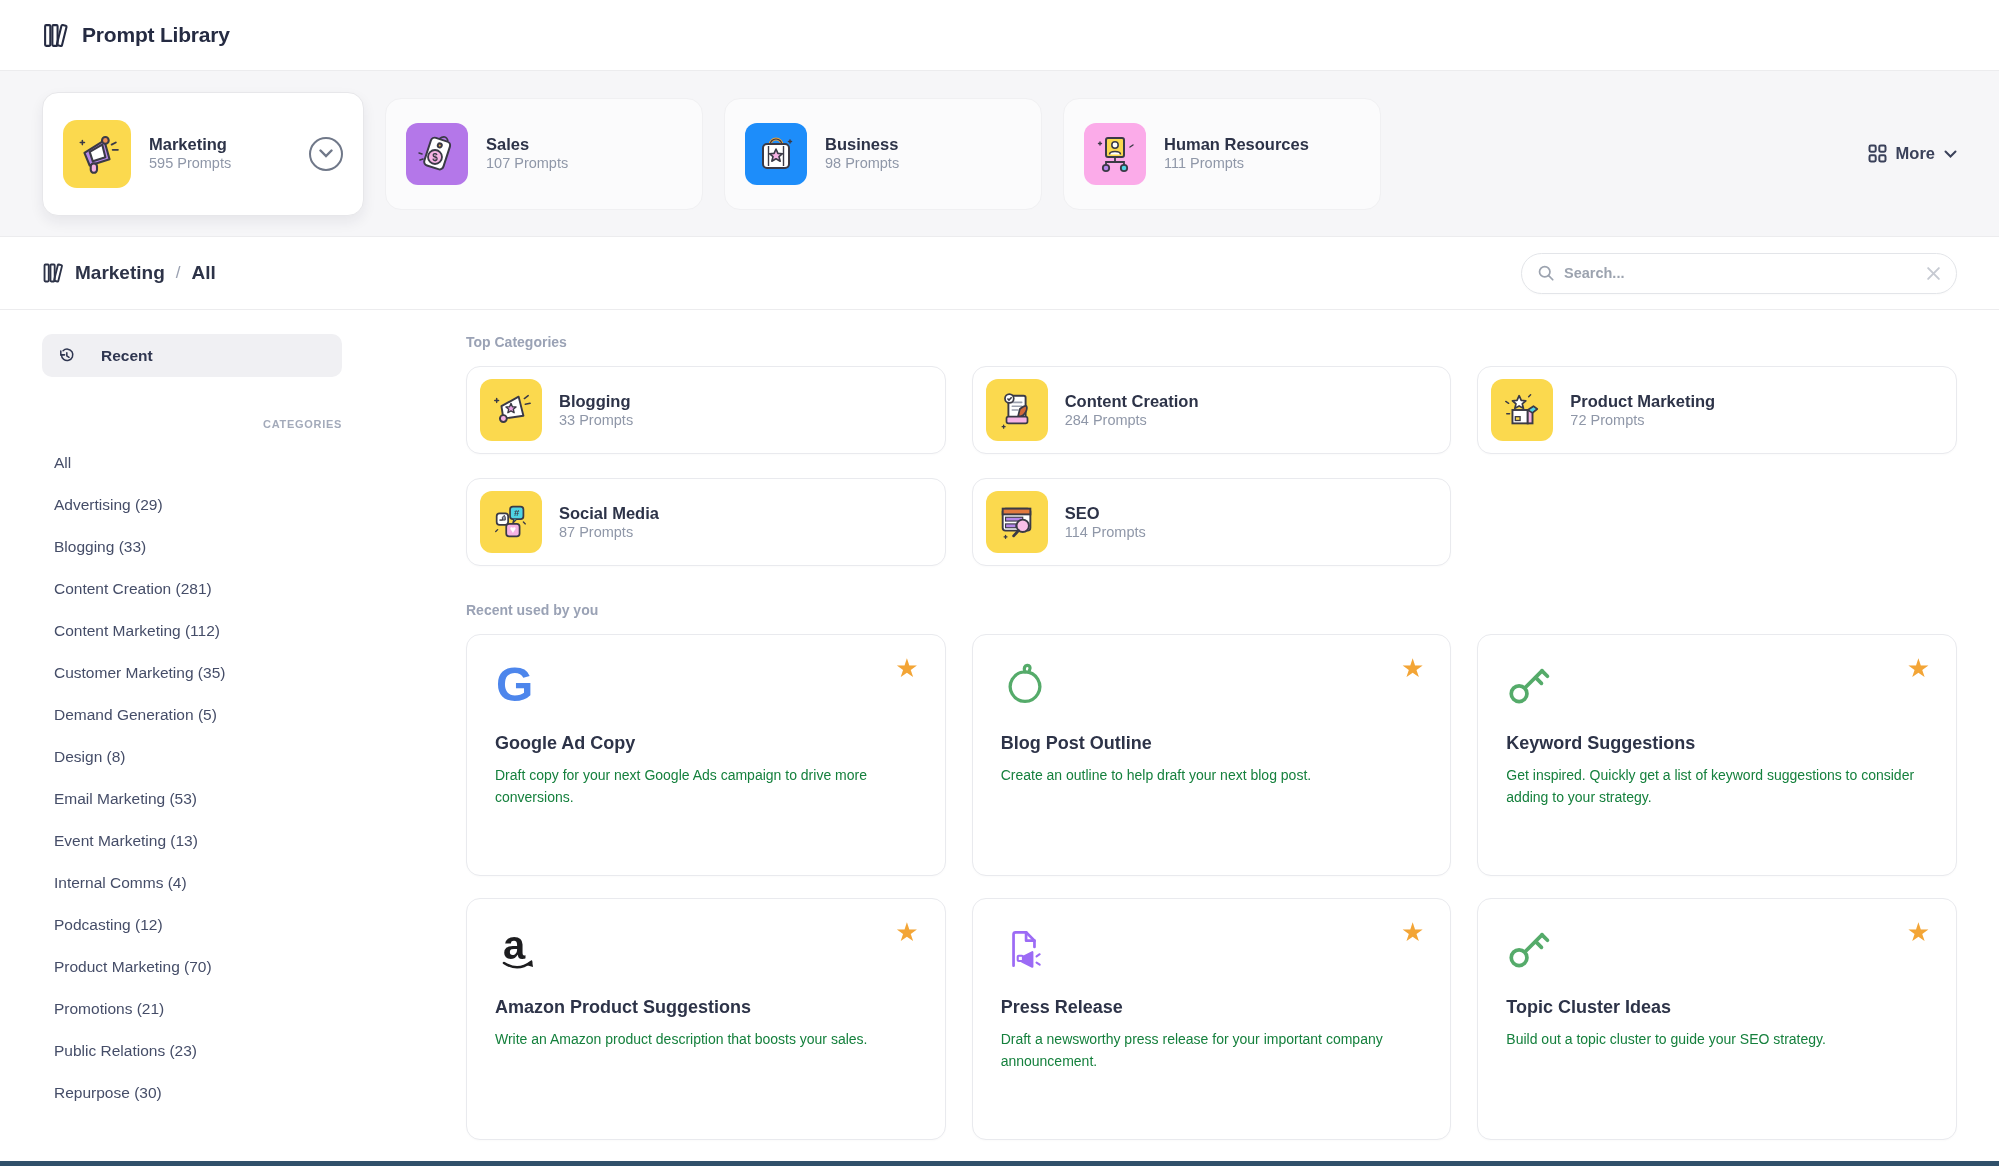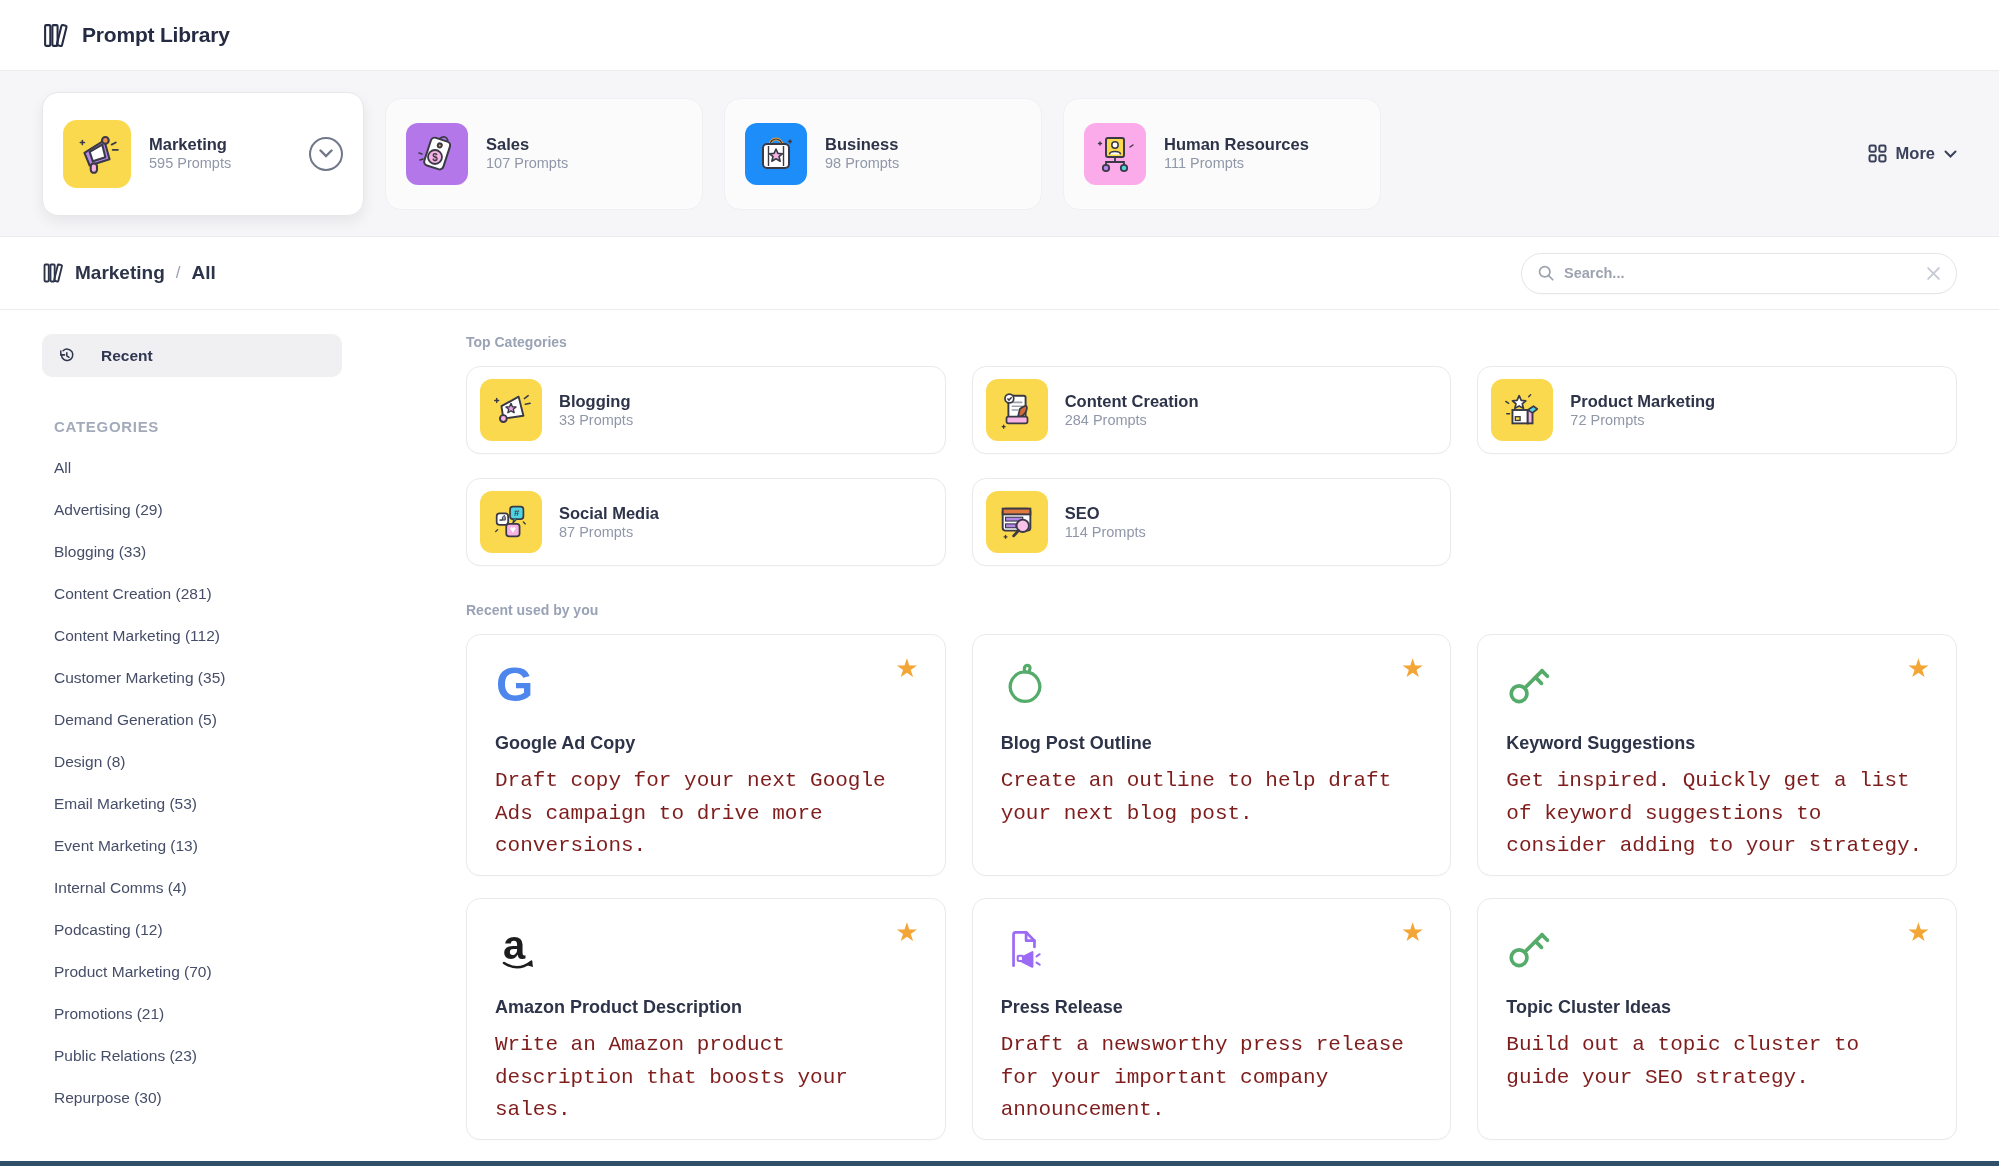--- a/index.html
+++ b/index.html
@@ -29,35 +29,35 @@
   .crumbs { display:flex; align-items:center; gap:11px; }
   .crumbs .seg { font-size:19px; font-weight:700; color:#2d3348; }
   .crumbs .sep { font-size:17px; color:#9aa1b1; font-weight:400; }
   .search { width:436px; height:41px; border:1px solid #e3e5e9; border-radius:21px; background:#fff; display:flex; align-items:center; padding:0 15px; gap:9px; box-shadow:0 1px 2px rgba(0,0,0,.02); }
   .search input { flex:1; border:none; outline:none; font-family:inherit; font-size:14.5px; color:#3a415a; background:transparent; }
   .search input::placeholder { color:#9ca3af; font-weight:600; }
   
   .main { display:flex; padding:24px 42px 0 42px; }
   .sidebar { width:300px; margin-right:124px; flex:0 0 auto; }
   .recent { height:43px; background:#f0f0f3; border-radius:10px; display:flex; align-items:center; gap:25px; padding:0 15px; font-size:15.5px; font-weight:600; color:#2f3650; cursor:pointer; }
-  .cats-label { margin:41px 0 12px 12px; font-size:15px; font-weight:700; letter-spacing:.7px; color:#a3aaba; }
+  .cats-label { margin:41px 0 12px 12px; font-size:11px; font-weight:700; letter-spacing:.7px; color:#a3aaba;text-align:right; }
   .cat-list { list-style:none; }
   .cat-list li { padding:0 12px; line-height:42px; font-size:15.5px; font-weight:500; color:#454d68; cursor:pointer; white-space:nowrap; }
   .content { flex:1; min-width:0; }
   .sec-label { font-size:14px; font-weight:600; color:#9aa2b5; margin-bottom:16px; }
   .topgrid { display:grid; grid-template-columns:repeat(3,1fr); gap:24px 26px; margin-bottom:36px; }
   .top-card { height:88px; background:#fff; border:1px solid #e9eaee; border-radius:14px; display:flex; align-items:center; gap:17px; padding:0 13px; cursor:pointer; box-shadow:0 1px 2px rgba(0,0,0,.02); }
   .top-card .t { font-size:16.5px; font-weight:700; color:#2d3348; }
   .top-card .c { font-size:14.5px; color:#8f97a8; margin-top:5px;text-align:center; }
   .promptgrid { display:grid; grid-template-columns:repeat(3,1fr); gap:22px 26px; }
   .p-card { height:242px; background:#fff; border:1px solid #e9eaee; border-radius:14px; padding:26px 28px; position:relative; cursor:pointer; box-shadow:0 1px 2px rgba(0,0,0,.02); }
   .p-card .star { position:absolute; top:20px; right:26px; font-size:26px; color:#f3a536; line-height:1; cursor:pointer; }
   .p-card .icon-zone { height:52px; display:flex; align-items:flex-start; }
   .p-card .t { margin-top:20px; font-size:18px; font-weight:700; color:#2d3348; }
-  .p-card .d { margin-top:11px; font-size:21px; line-height:1.55; color:#7f1d1d; max-width:420px;font-family:Liberation Mono, monospace; }
+  .p-card .d { margin-top:11px; font-size:14px; line-height:1.55; color:#15803d; max-width:420px; }
   .bottom-bar { position:absolute; left:0; right:0; bottom:0; height:5px; background:#30506a; z-index:9; }
   svg { display:block; }
 </style>
 </head>
 <body>
 
 <header class="topbar">
   <span>
     <svg width="27" height="27" viewBox="0 0 26 26" fill="none" stroke="#252b42" stroke-width="2" stroke-linejoin="round">
       <rect x="3" y="3" width="5" height="20" rx="1"></rect>
@@ -369,21 +369,21 @@
 
       <div class="p-card">
         <span class="icon-zone">
           <svg width="48" height="50" viewBox="0 0 46 50">
             <text x="7" y="34" font-size="40" font-weight="bold" fill="#1d1d1f" font-family="Liberation Sans, sans-serif">a</text>
             <path d="M8 38 Q 22 47 35 37" fill="none" stroke="#1d1d1f" stroke-width="2.6" stroke-linecap="round"></path>
             <polygon points="36,35 37,42 30,40" fill="#1d1d1f"></polygon>
           </svg>
         </span>
         <span class="star">★</span>
-        <div class="t">Amazon Product Description</div>
+        <div class="t">Amazon Product Suggestions</div>
         <div class="d">Write an Amazon product description that boosts your sales.</div>
       </div>
 
       <div class="p-card">
         <span class="icon-zone">
           <svg width="46" height="48" viewBox="0 0 44 44" fill="none" stroke="#9c6bf5" stroke-width="2.6" stroke-linejoin="round" stroke-linecap="round">
             <path d="M12 38 V8 a2 2 0 0 1 2 -2 h10 l8 8 v6"></path>
             <path d="M24 6 v8 h8"></path>
             <path d="M20 30 l10 -5 v14 l-10 -5 z" fill="#9c6bf5" stroke-width="2"></path>
             <rect x="16" y="28.5" width="5" height="5" rx="1" fill="#ffffff" stroke-width="2"></rect>

